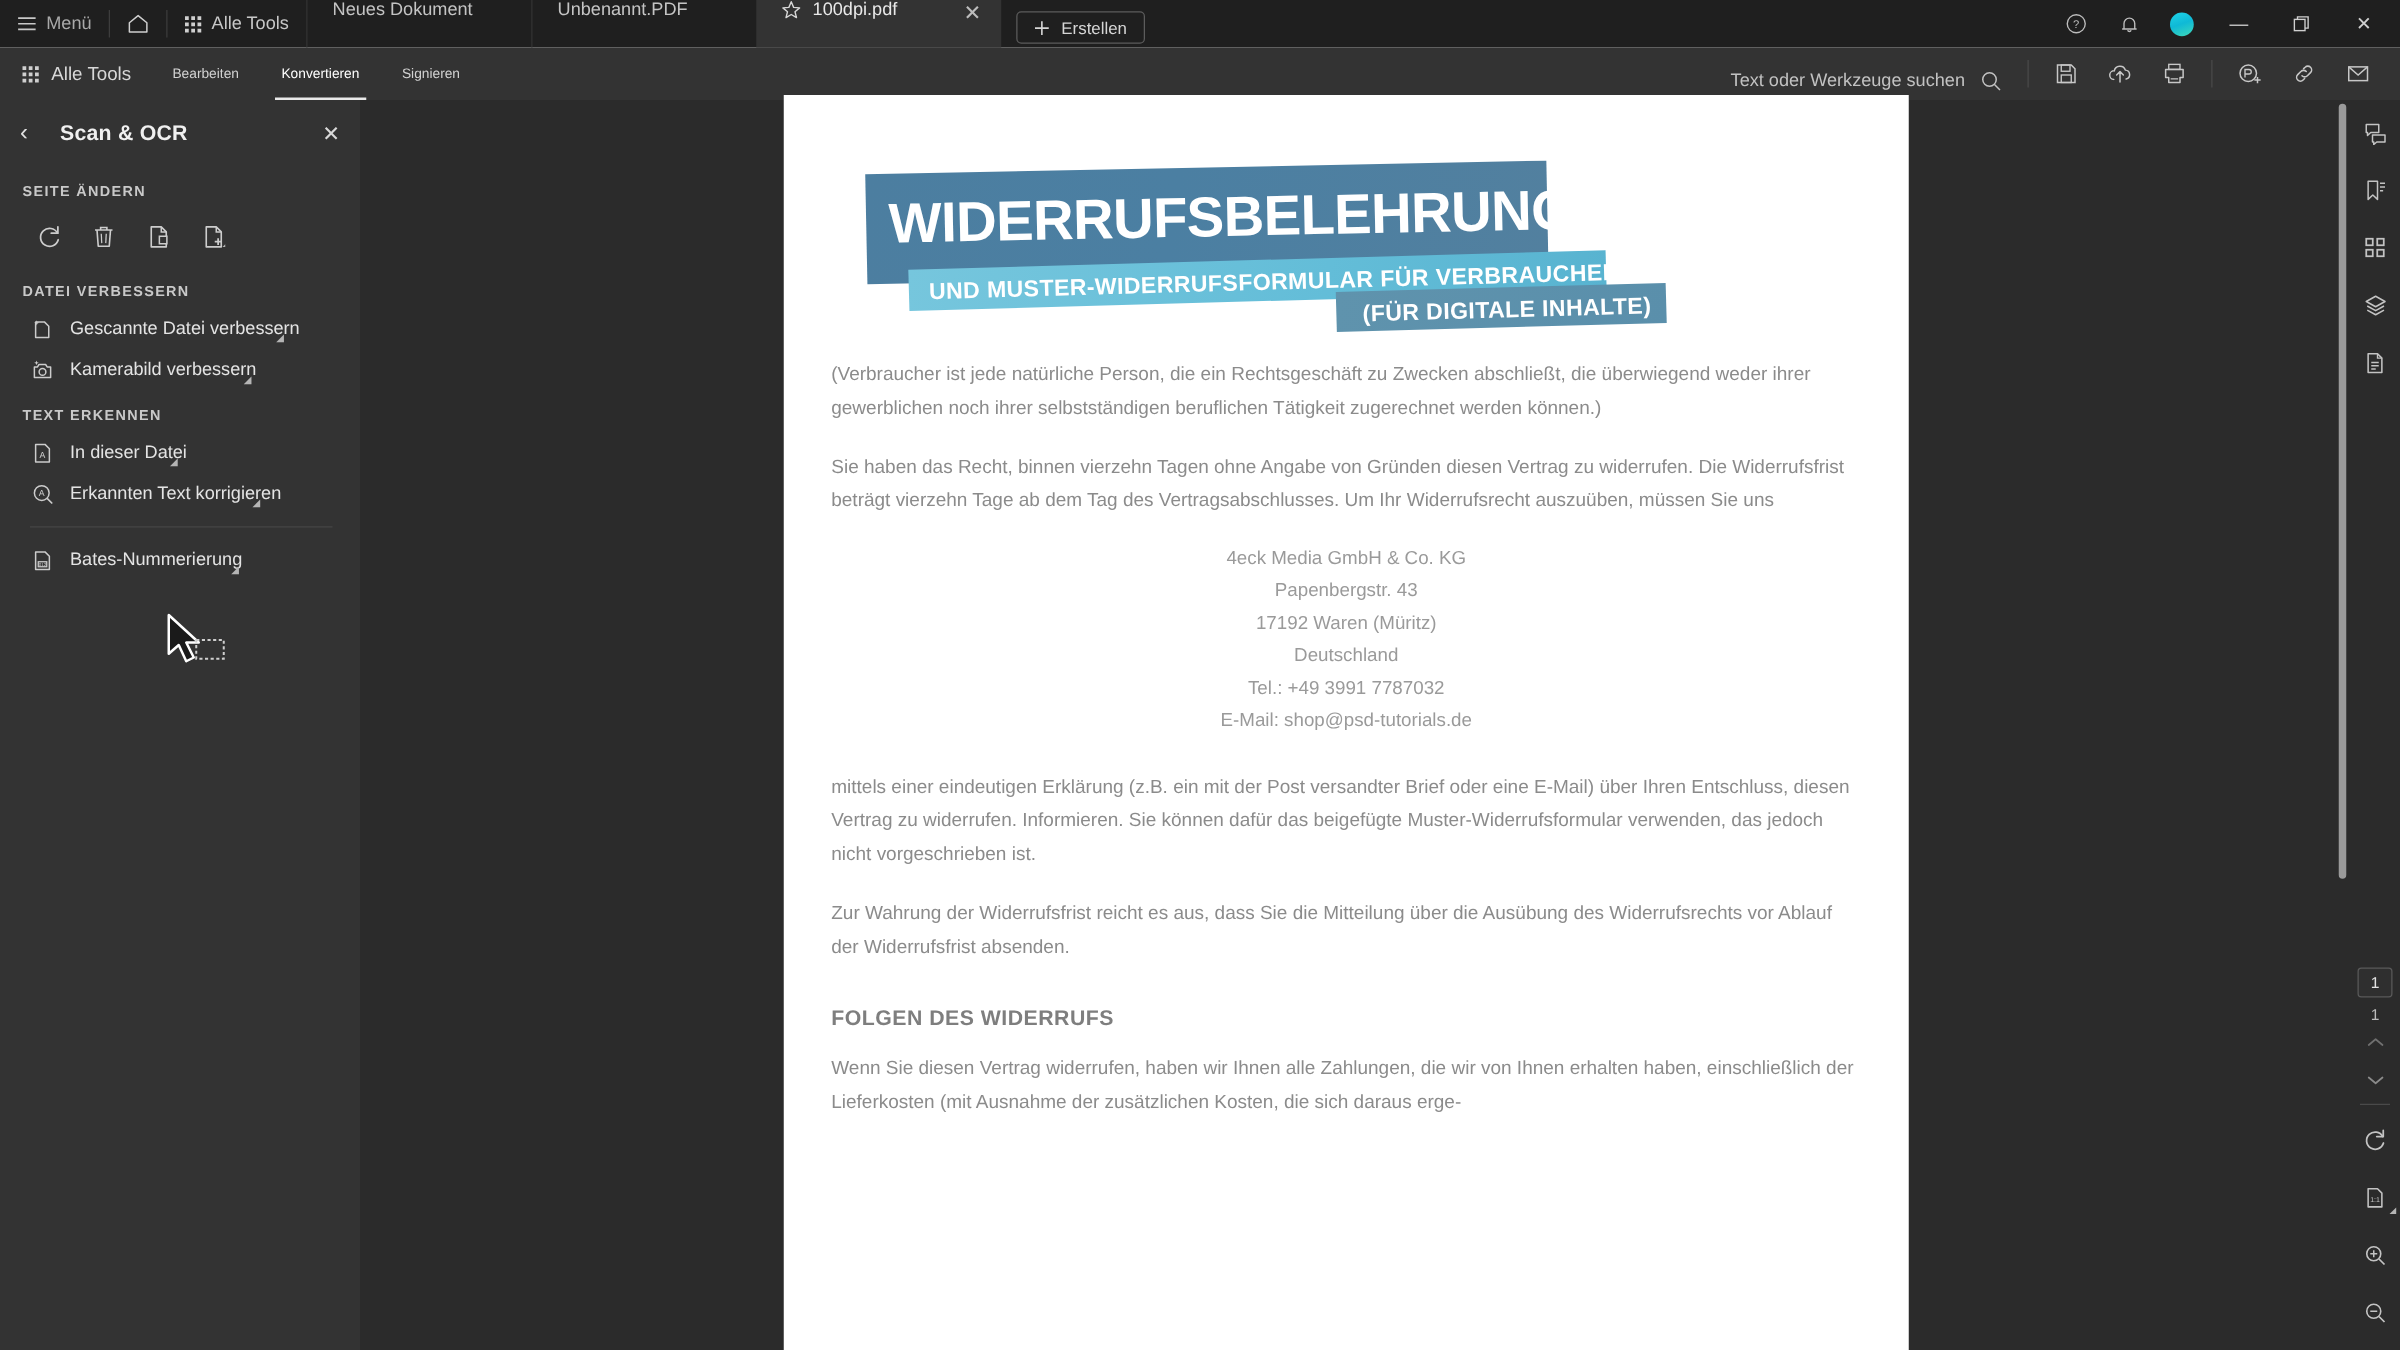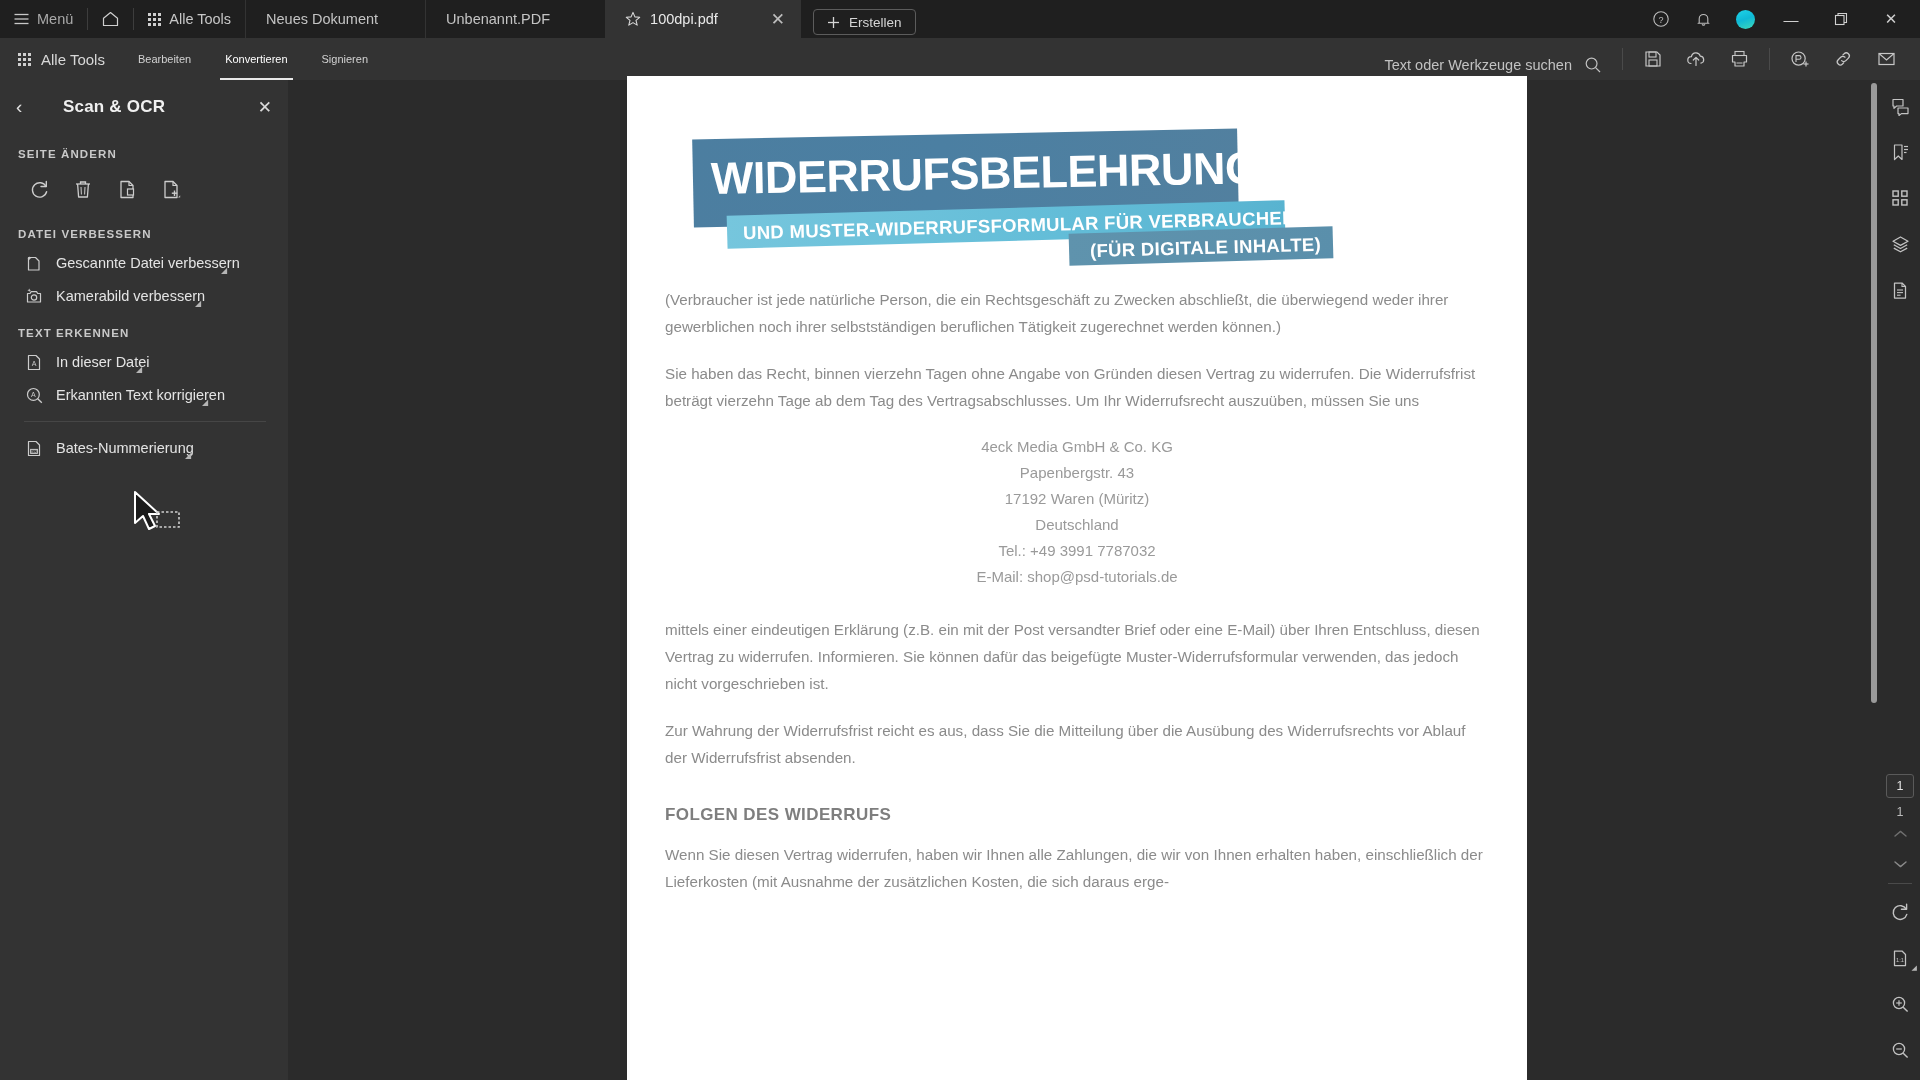--- a/index.html
+++ b/index.html
@@ -18,21 +18,21 @@
   }
   .tb-left { display: flex; align-items: center; }
   .tb-btn {
     display: flex; align-items: center; gap: 8px;
     height: 38px; padding: 0 14px; color: #c8c8c8; font-size: 14.5px;
     cursor: default;
   }
   .tb-menu { color: #a9a9a9; }
   .tb-sep { width: 1px; height: 22px; background: #3d3d3d; align-self: center; }
   .tab {
-    position: relative; display: flex; align-items: center; gap: 9px;
+    position: relative; display: flex; gap: 9px;
     height: 38px; padding: 0 16px 0 20px; color: #c4c4c4; font-size: 14.5px;
     min-width: 180px; justify-content: flex-start;
   }
   .tab.plain { border-left: 1px solid #333; }
   .tab.active { background: #333333; color: #e9e9e9; min-width: 196px; }
   .tab .tabclose { margin-left: auto; color: #bdbdbd; font-size: 17px; padding-left: 26px; }
   .create-btn {
     display: flex; align-items: center; gap: 9px; height: 26px;
     margin: 6px 0 0 12px; padding: 0 13px; border: 1px solid #5c5c5c;
     border-radius: 4px; color: #d6d6d6; font-size: 13.5px;
@@ -69,21 +69,21 @@
   .grid9 { display: grid; grid-template-columns: repeat(3,3px); grid-template-rows: repeat(3,3px); gap: 2px; }
   .grid9 i { background: #cfcfcf; display: block; width: 3px; height: 3px; }
 
   
   .leftpanel {
     position: absolute; top: 80px; left: 0; width: 288px; height: 1000px;
     background: #333333;
   }
   .lp-head { display: flex; align-items: center; height: 54px; padding: 0 16px; }
   .lp-back { width: 26px; color: #e2e2e2; font-size: 19px; }
-  .lp-title { color: #f0f0f0; font-size: 17px; font-weight: bold; margin-left: 21px; letter-spacing: .2px;}
+  .lp-title { color: #f0f0f0; font-size: 17px; font-weight: bold; margin-left: 6px; letter-spacing: .2px;}
   .lp-close { margin-left: auto; color: #d9d9d9; font-size: 17px; }
   .lp-sec {
     color: #c9c9c9; font-size: 11.5px; font-weight: bold; letter-spacing: 1.1px;
     padding: 14px 18px 6px 18px;
   }
   .lp-iconrow { display: flex; gap: 10px; padding: 6px 14px 8px 22px; }
   .lp-iconbtn { width: 34px; height: 34px; display: flex; align-items: center; justify-content: center; color: #cdcdcd; }
   .lp-item {
     position: relative; display: flex; align-items: center; gap: 12px;
     height: 32px; padding: 0 10px 0 24px; color: #e4e4e4; font-size: 14.5px;

